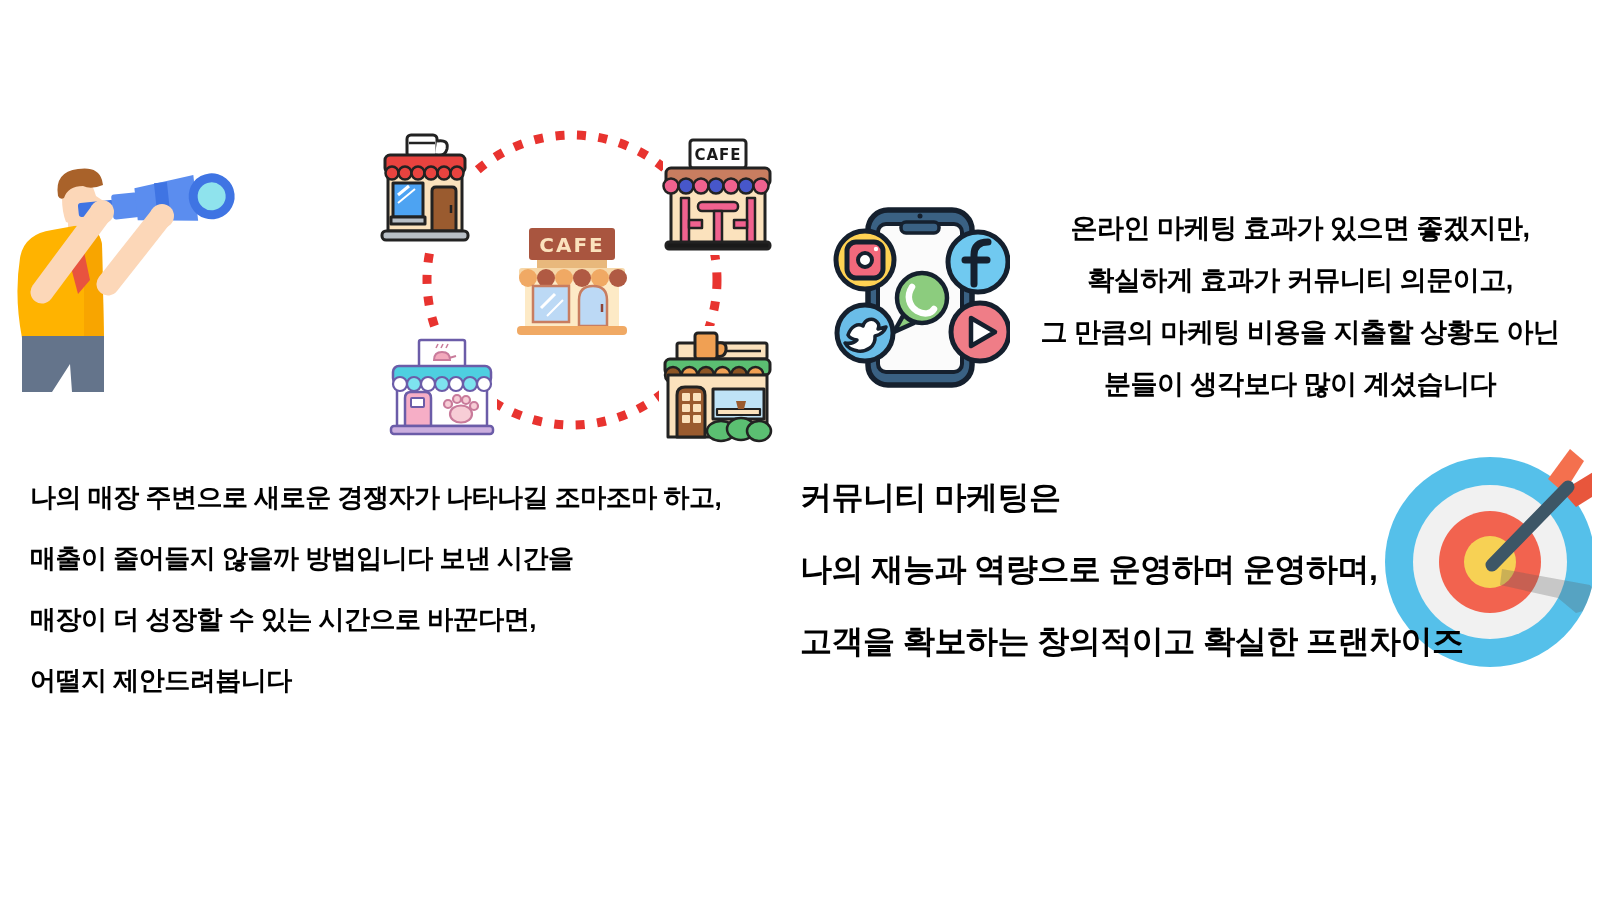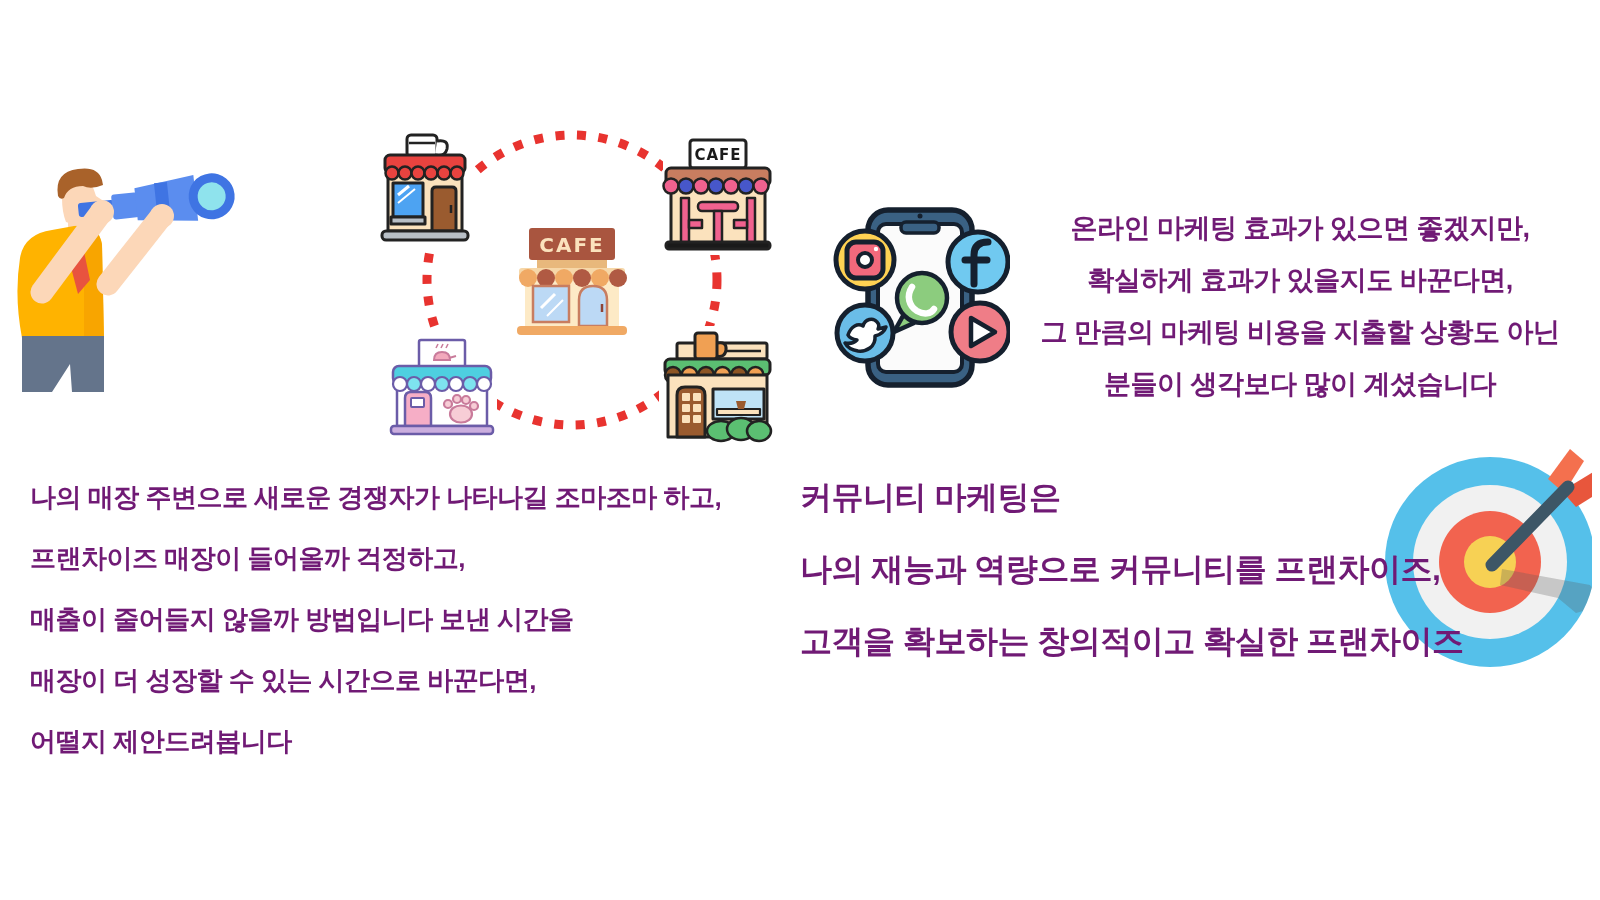--- a/index.html
+++ b/index.html
@@ -1,21 +1,21 @@
 <!DOCTYPE html>
 <html><head>
 <meta charset="utf-8">
 <style>
   html,body{margin:0;padding:0;background:#ffffff;}
   .slide{
     position:relative;width:1592px;height:900px;background:#ffffff;
     overflow:hidden;font-family:"Liberation Sans",sans-serif;color:#1a1a1a;
   }
   .abs{position:absolute;}
-  .txt-block{font-weight:700;color:#701a75;letter-spacing:-0.5px;}
+  .txt-block{font-weight:700;color:#000000;letter-spacing:-0.5px;}
   .txt-line{white-space:nowrap;}
   .txt-online{left:1020px;top:202px;width:560px;text-align:center;font-size:27px;line-height:52px;}
   .txt-worries{left:30px;top:467px;width:724px;text-align:left;font-size:26px;line-height:61px;}
   .txt-community{left:800px;top:461px;width:600px;text-align:left;font-size:32px;line-height:72px;}
   svg{display:block;}
   .cafe-sign-dark{font-family:"DejaVu Sans",sans-serif;font-weight:bold;font-size:15px;fill:#1a1a1a;letter-spacing:1px;}
   .cafe-sign-cream{font-family:"DejaVu Sans",sans-serif;font-weight:bold;font-size:20px;fill:#fbe2bd;letter-spacing:2px;}
 </style>
 </head>
 <body>
@@ -254,32 +254,31 @@
     </g>
     <g>
       <polygon points="196,44 218,14 232,26 212,58" fill="#f4704e"></polygon>
       <polygon points="210,56 246,34 256,52 224,72" fill="#e8563c"></polygon>
       <line x1="140" y1="130" x2="216" y2="52" stroke="#3d5666" stroke-width="13" stroke-linecap="round"></line>
     </g>
   </svg>
 
   <div class="abs txt-block txt-online">
     <div class="txt-line">온라인 마케팅 효과가 있으면 좋겠지만,</div>
-    <div class="txt-line">확실하게 효과가 있을지도 바꾼다면,</div>
+    <div class="txt-line">확실하게 효과가 커뮤니티 의문이고,</div>
     <div class="txt-line">그 만큼의 마케팅 비용을 지출할 상황도 아닌</div>
     <div class="txt-line">분들이 생각보다 많이 계셨습니다</div>
   </div>
 
   <div class="abs txt-block txt-worries">
     <div class="txt-line">나의 매장 주변으로 새로운 경쟁자가 나타나길 조마조마 하고,</div>
-    <div class="txt-line">프랜차이즈 매장이 들어올까 걱정하고,</div>
     <div class="txt-line">매출이 줄어들지 않을까 방법입니다 보낸 시간을</div>
     <div class="txt-line">매장이 더 성장할 수 있는 시간으로 바꾼다면,</div>
     <div class="txt-line">어떨지 제안드려봅니다</div>
   </div>
 
   <div class="abs txt-block txt-community">
     <div class="txt-line">커뮤니티 마케팅은</div>
-    <div class="txt-line">나의 재능과 역량으로 커뮤니티를 프랜차이즈,</div>
+    <div class="txt-line">나의 재능과 역량으로 운영하며 운영하며,</div>
     <div class="txt-line">고객을 확보하는 창의적이고 확실한 프랜차이즈</div>
   </div>
 
 </div>
 
 </body></html>

